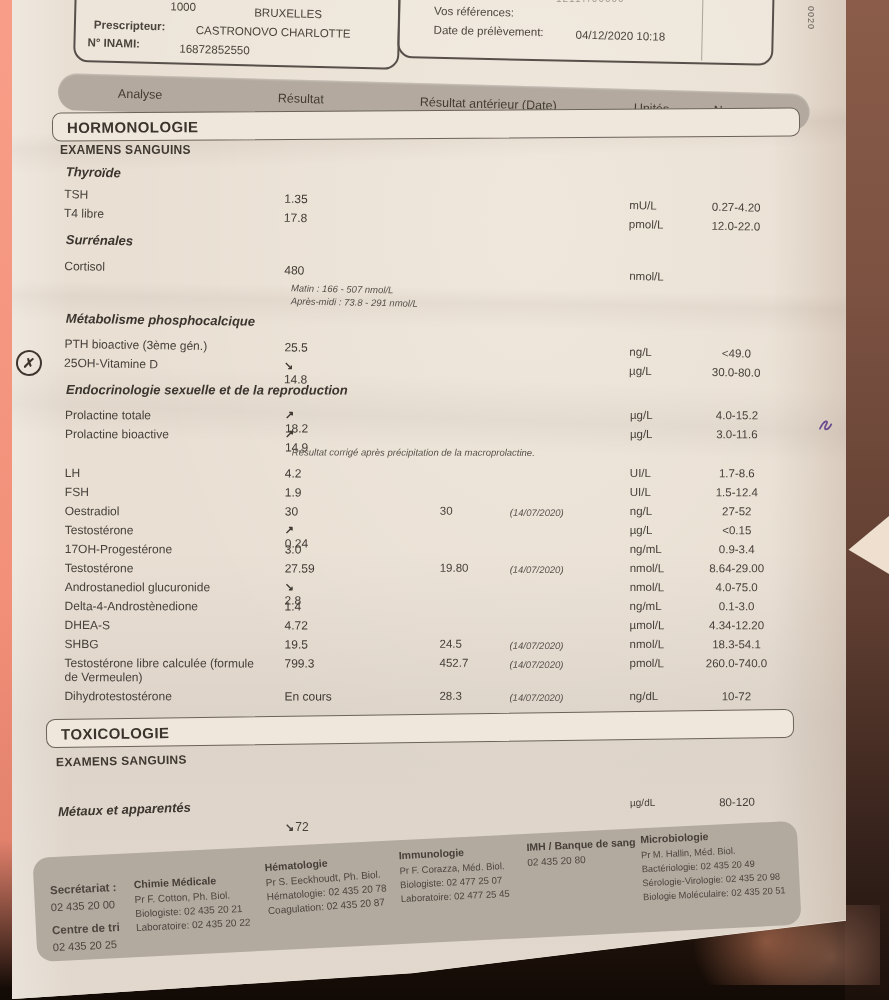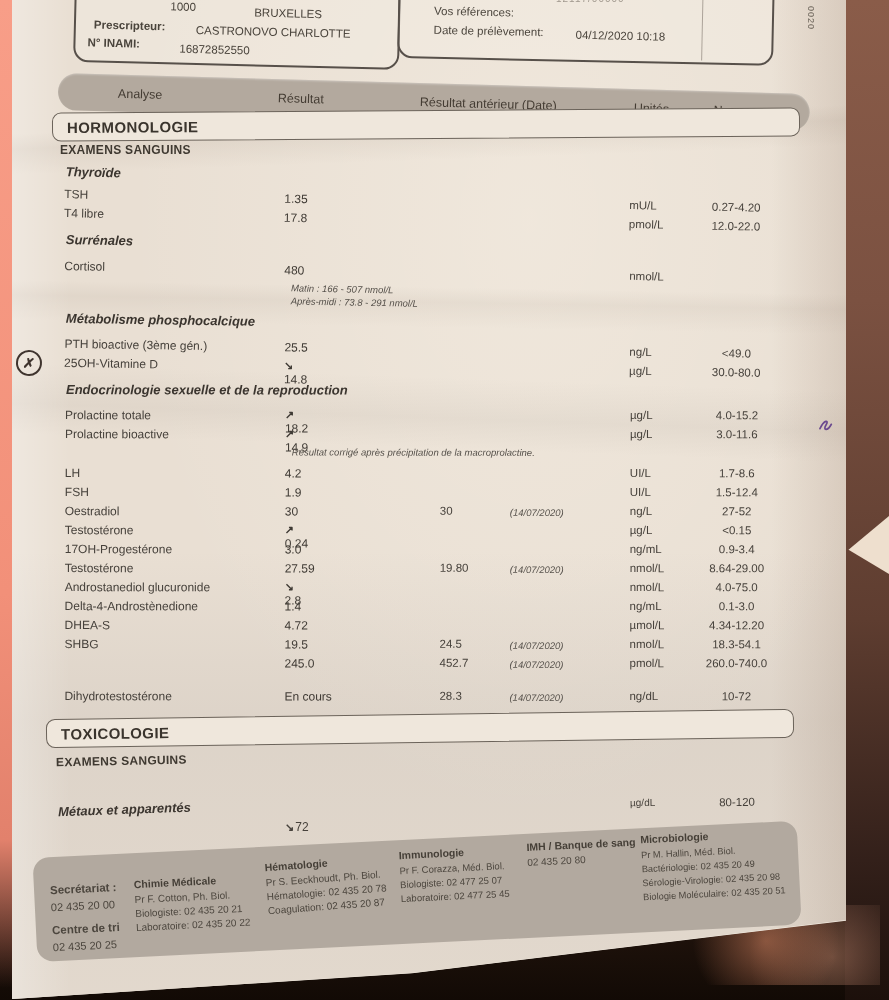--- a/index.html
+++ b/index.html
@@ -242,21 +242,22 @@
         </div>
         <div class="trow">
           <div class="c lab">SHBG</div>
           <div class="c res">19.5</div>
           <div class="c prev">24.5</div>
           <div class="c date">(14/07/2020)</div>
           <div class="c unit">nmol/L</div>
           <div class="c norm">18.3-54.1</div>
         </div>
         <div class="trow two">
-          <div class="c res">245.0</div>
+          <div class="c lab">Testostérone libre calculée (formule<br>de Vermeulen)</div>
+          <div class="c res">799.3</div>
           <div class="c prev">452.7</div>
           <div class="c date">(14/07/2020)</div>
           <div class="c unit">pmol/L</div>
           <div class="c norm">260.0-740.0</div>
         </div>
         <div class="trow">
           <div class="c lab">Dihydrotestostérone</div>
           <div class="c res">En cours</div>
           <div class="c prev">28.3</div>
           <div class="c date">(14/07/2020)</div>

